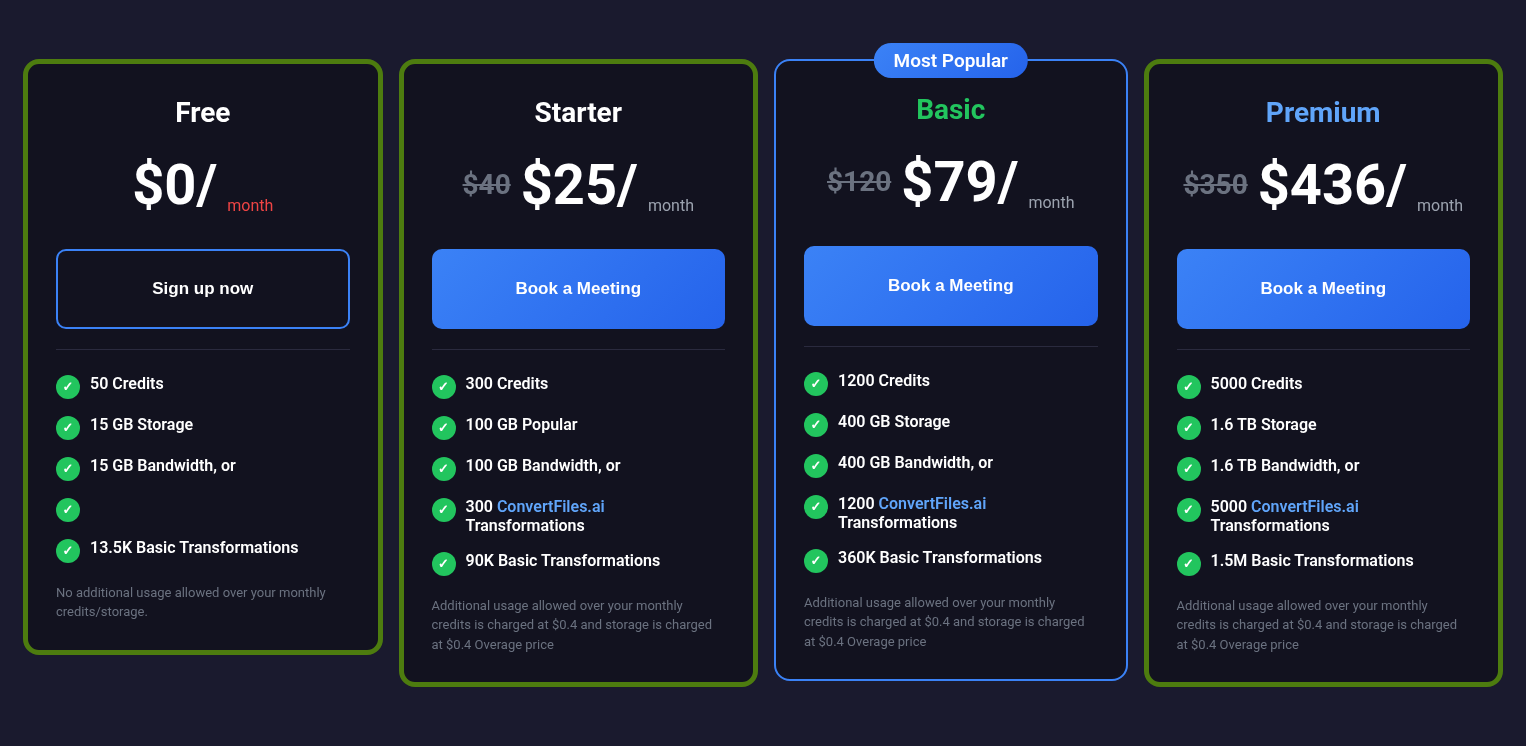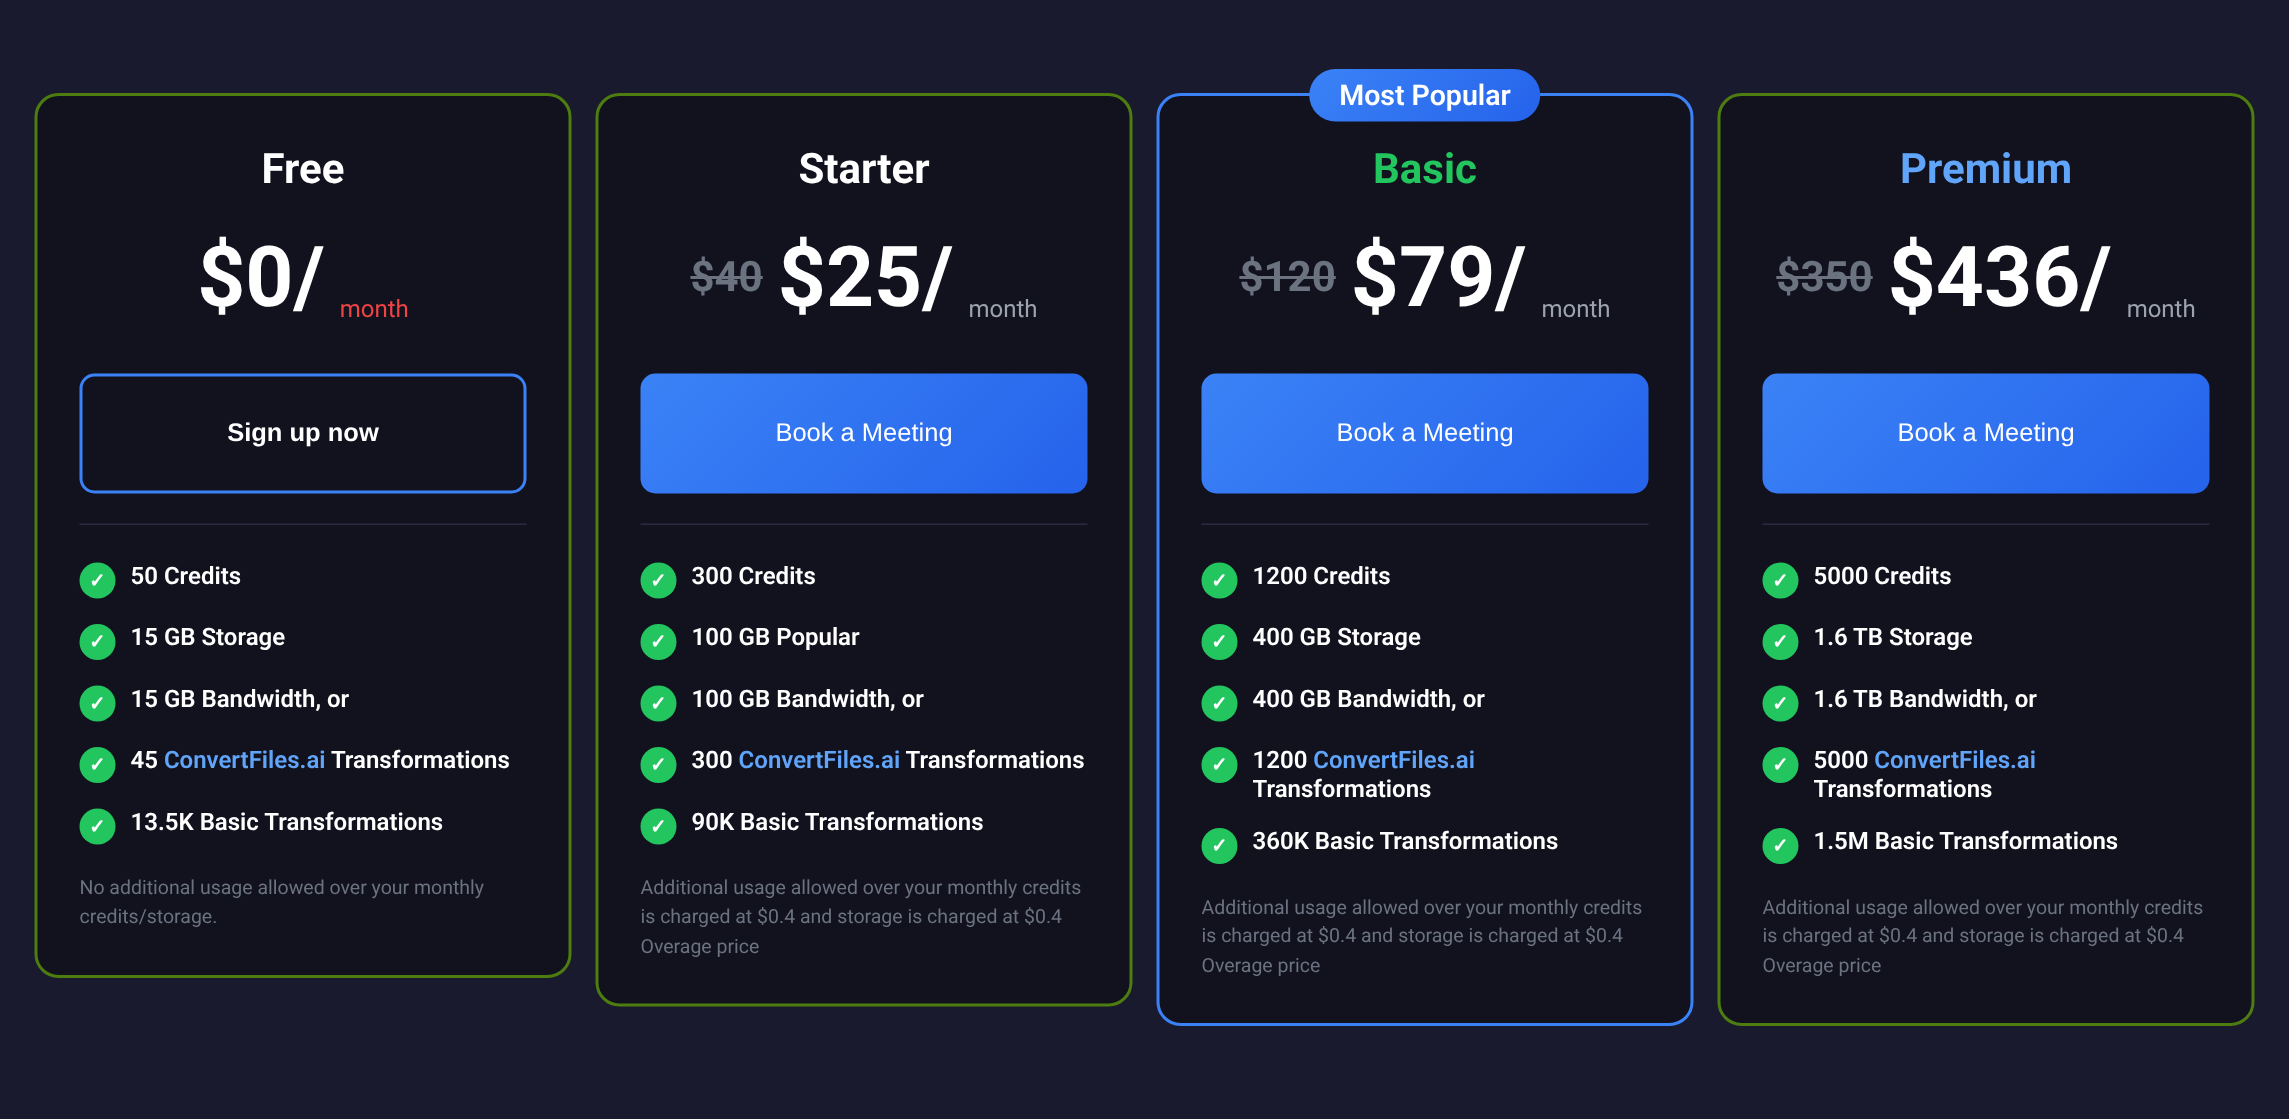--- a/index.html
+++ b/index.html
@@ -18,21 +18,21 @@
       align-items: flex-start;
       max-width: 1480px;
       width: 100%;
     }
     .plan-card {
       background-color: #12121f;
       border-radius: 16px;
       padding: 32px 28px 28px;
       flex: 1;
       position: relative;
-      border: 2px solid #4d7c0f;
+      border: 5px solid #4d7c0f;
     }
     .plan-card.popular {
       border: 2px solid #3b82f6;
       margin-top: 0;
     }
     .most-popular-badge {
       position: absolute;
       top: -18px;
       left: 50%;
       transform: translateX(-50%);
@@ -98,21 +98,21 @@
       margin-bottom: 20px;
       border: 2px solid #3b82f6;
       background: transparent;
       color: white;
     }
     .btn-meeting {
       width: 100%;
       padding: 30px;
       border-radius: 10px;
       font-size: 17px;
-      font-weight: 400;
+      font-weight: 700;
       cursor: pointer;
       margin-bottom: 20px;
       background: linear-gradient(135deg, #3b82f6, #2563eb);
       color: white;
       border: none;
     }
     .divider {
       height: 1px;
       background: #2a2a3e;
       margin-bottom: 24px;
@@ -170,21 +170,20 @@
         <li class="feature-item">
           <span class="check-icon">✓</span>
           <span>15 GB Storage</span>
         </li>
         <li class="feature-item">
           <span class="check-icon">✓</span>
           <span>15 GB Bandwidth, or</span>
         </li>
         <li class="feature-item">
           <span class="check-icon">✓</span>
-          <span>45 <span class="link-text">ConvertFiles.ai</span> Transformations</span>
         </li>
         <li class="feature-item">
           <span class="check-icon">✓</span>
           <span>13.5K Basic Transformations</span>
         </li>
       </ul><p class="overage-note">No additional usage allowed over your monthly credits/storage.</p></div>
     <div class="plan-card"><div class="plan-name" style="color:white">Starter</div><div class="price-container">
         <span class="price-original">$40</span>
         <span class="price-current">$25/</span>
         <span class="price-period">month</span>

